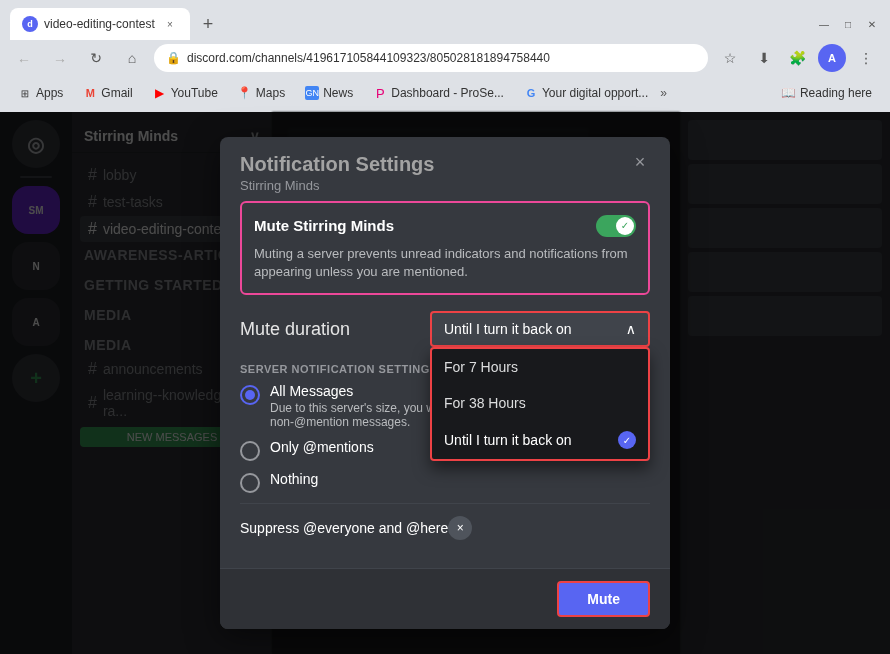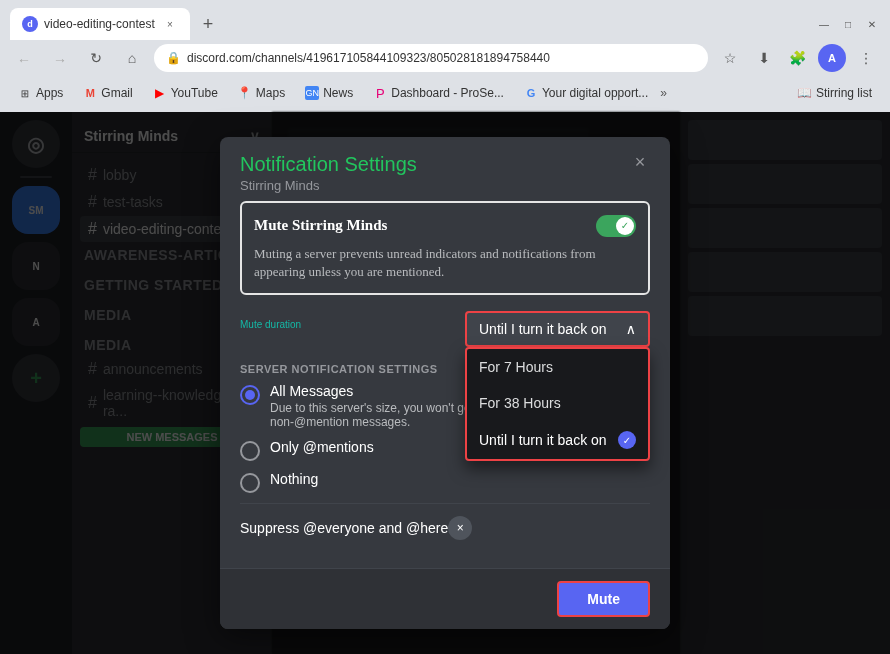--- a/index.html
+++ b/index.html
@@ -272,22 +272,22 @@
       max-height: 520px;
       overflow: visible;
       box-shadow: 0 8px 32px rgba(0,0,0,0.5);
       position: relative;
     }
     .dialog-header {
       padding: 16px 20px 8px;
     }
     .dialog-title {
       font-size: 20px;
-      font-weight: 400;
-      color: #22c55e;
+      font-weight: 700;
+      color: #a3a3a3;
     }
     .dialog-subtitle {
       font-size: 13px;
       color: #96989d;
       margin-top: 2px;
     }
     .dialog-close {
       position: absolute;
       top: 12px;
       right: 16px;
@@ -300,25 +300,24 @@
       cursor: pointer;
       color: #96989d;
       font-size: 18px;
     }
     .dialog-body {
       padding: 0 20px 16px;
     }
 
     
     .mute-section {
-      border: 2px solid #e5e5e5;
+      border: 2px solid #ec4899;
       border-radius: 6px;
       padding: 12px;
       margin-bottom: 16px;
-      font-family: Liberation Serif, serif;
     }
     .mute-header {
       display: flex;
       align-items: center;
       justify-content: space-between;
       margin-bottom: 8px;
     }
     .mute-label {
       font-size: 15px;
       font-weight: 600;
@@ -356,27 +355,27 @@
 
     
     .mute-duration-row {
       display: flex;
       align-items: flex-start;
       justify-content: space-between;
       margin-bottom: 16px;
       position: relative;
     }
     .mute-duration-label {
-      font-size: 10px;
-      color: #14b8a6;
+      font-size: 18px;
+      color: #e5e5e5;
       font-weight: 500;
       padding-top: 8px;
     }
     .duration-dropdown-container {
-      width: 185px;
+      width: 220px;
       position: relative;
     }
     .duration-dropdown-selected {
       background: #40444b;
       border: 2px solid #ed4245;
       border-radius: 4px;
       padding: 8px 12px;
       color: #fff;
       font-size: 14px;
       display: flex;
@@ -592,33 +591,33 @@
       <span class="bookmark-icon" style="color:#e60076;font-size:13px">P</span>
       <span>Dashboard - ProSe...</span>
     </div>
     <div class="bookmark-item">
       <span class="bookmark-icon" style="color:#4285f4;font-weight:bold;font-size:11px">G</span>
       <span>Your digital opport...</span>
     </div>
     <div class="bk-more">»</div>
     <div class="bookmark-item" style="margin-left:auto;">
       <span>📖</span>
-      <span>Stirring list</span>
+      <span>Reading here</span>
     </div>
   </div>
 </div>
 
 <div class="discord-layout">
 
   <div class="server-sidebar">
     <div class="server-icon" style="font-size:12px;background:#36393f;border-radius:50%">
       <span style="color:#b9bbbe;font-size:20px">◎</span>
     </div>
     <div class="server-divider"></div>
-    <div class="server-icon" style="background:#3b82f6;border-radius:16px;font-size:10px;font-weight:bold;">SM</div>
+    <div class="server-icon" style="background:#6d28d9;border-radius:16px;font-size:10px;font-weight:bold;">SM</div>
     <div class="server-icon sm" style="background:#2f3136;border-radius:16px;font-size:10px;">N</div>
     <div class="server-icon sm" style="background:#2f3136;border-radius:16px;font-size:10px;">A</div>
     <div class="server-icon sm" style="background:#36393f;color:#3ba55d;font-size:20px;border-radius:50%">+</div>
   </div>
 
   <div class="channel-sidebar">
     <div class="channel-server-header">
       <span>Stirring Minds</span>
       <span style="color:#b9bbbe">∨</span>
     </div>
@@ -640,21 +639,21 @@
       <div class="channel-category" style="margin-top:8px">MEDIA</div>
       <div class="channel-category" style="margin-top:8px">MEDIA</div>
       <div class="channel-item">
         <span class="channel-hash">#</span>
         <span>announcements</span>
       </div>
       <div class="channel-item">
         <span class="channel-hash">#</span>
         <span>learning--knowledge--ra...</span>
       </div>
-      <div style="background:#3ba55d;color:white;text-align:center;padding:4px 8px;margin:4px 8px;border-radius:4px;font-size:11px;font-weight:bold;cursor:pointer;">NEW MESSAGES</div>
+      <div style="background:#3ba55d;color:white;text-align:center;padding:4px 8px;margin:4px 8px;border-radius:4px;font-size:11px;font-weight:normal;cursor:pointer;">NEW MESSAGES</div>
     </div>
   </div>
 
   <div class="main-content">
     <div style="padding:16px;color:#b9bbbe;font-size:14px;">
       <div style="height:20px;background:#40444b;border-radius:4px;margin-bottom:8px;width:80%"></div>
       <div style="height:20px;background:#40444b;border-radius:4px;margin-bottom:8px;width:60%"></div>
     </div>
   </div>
 

